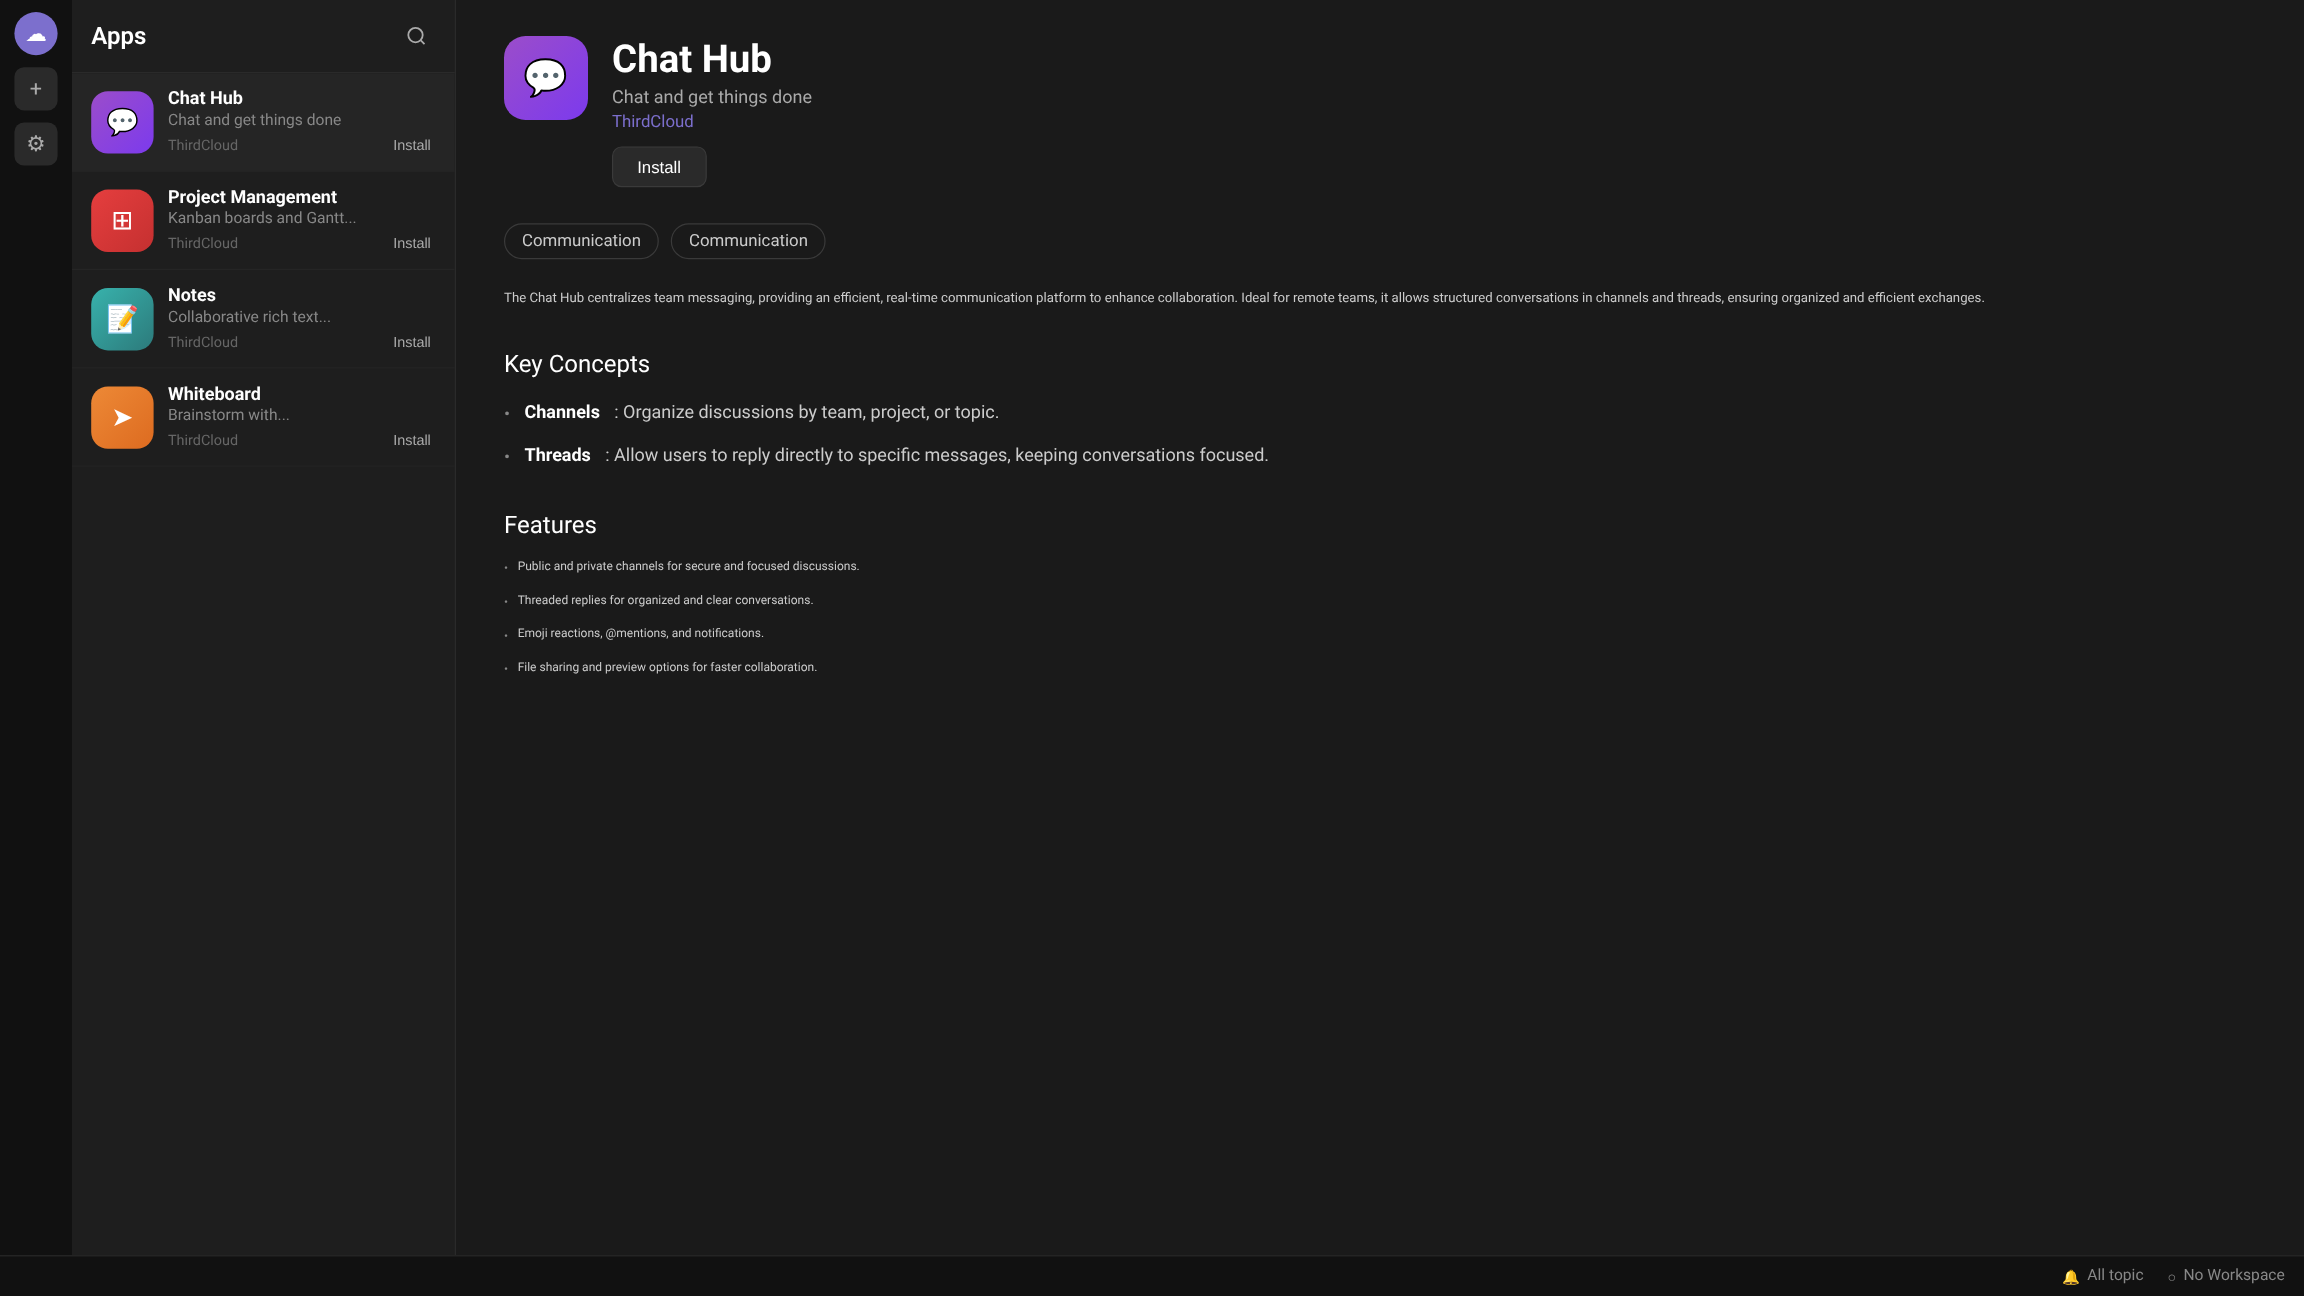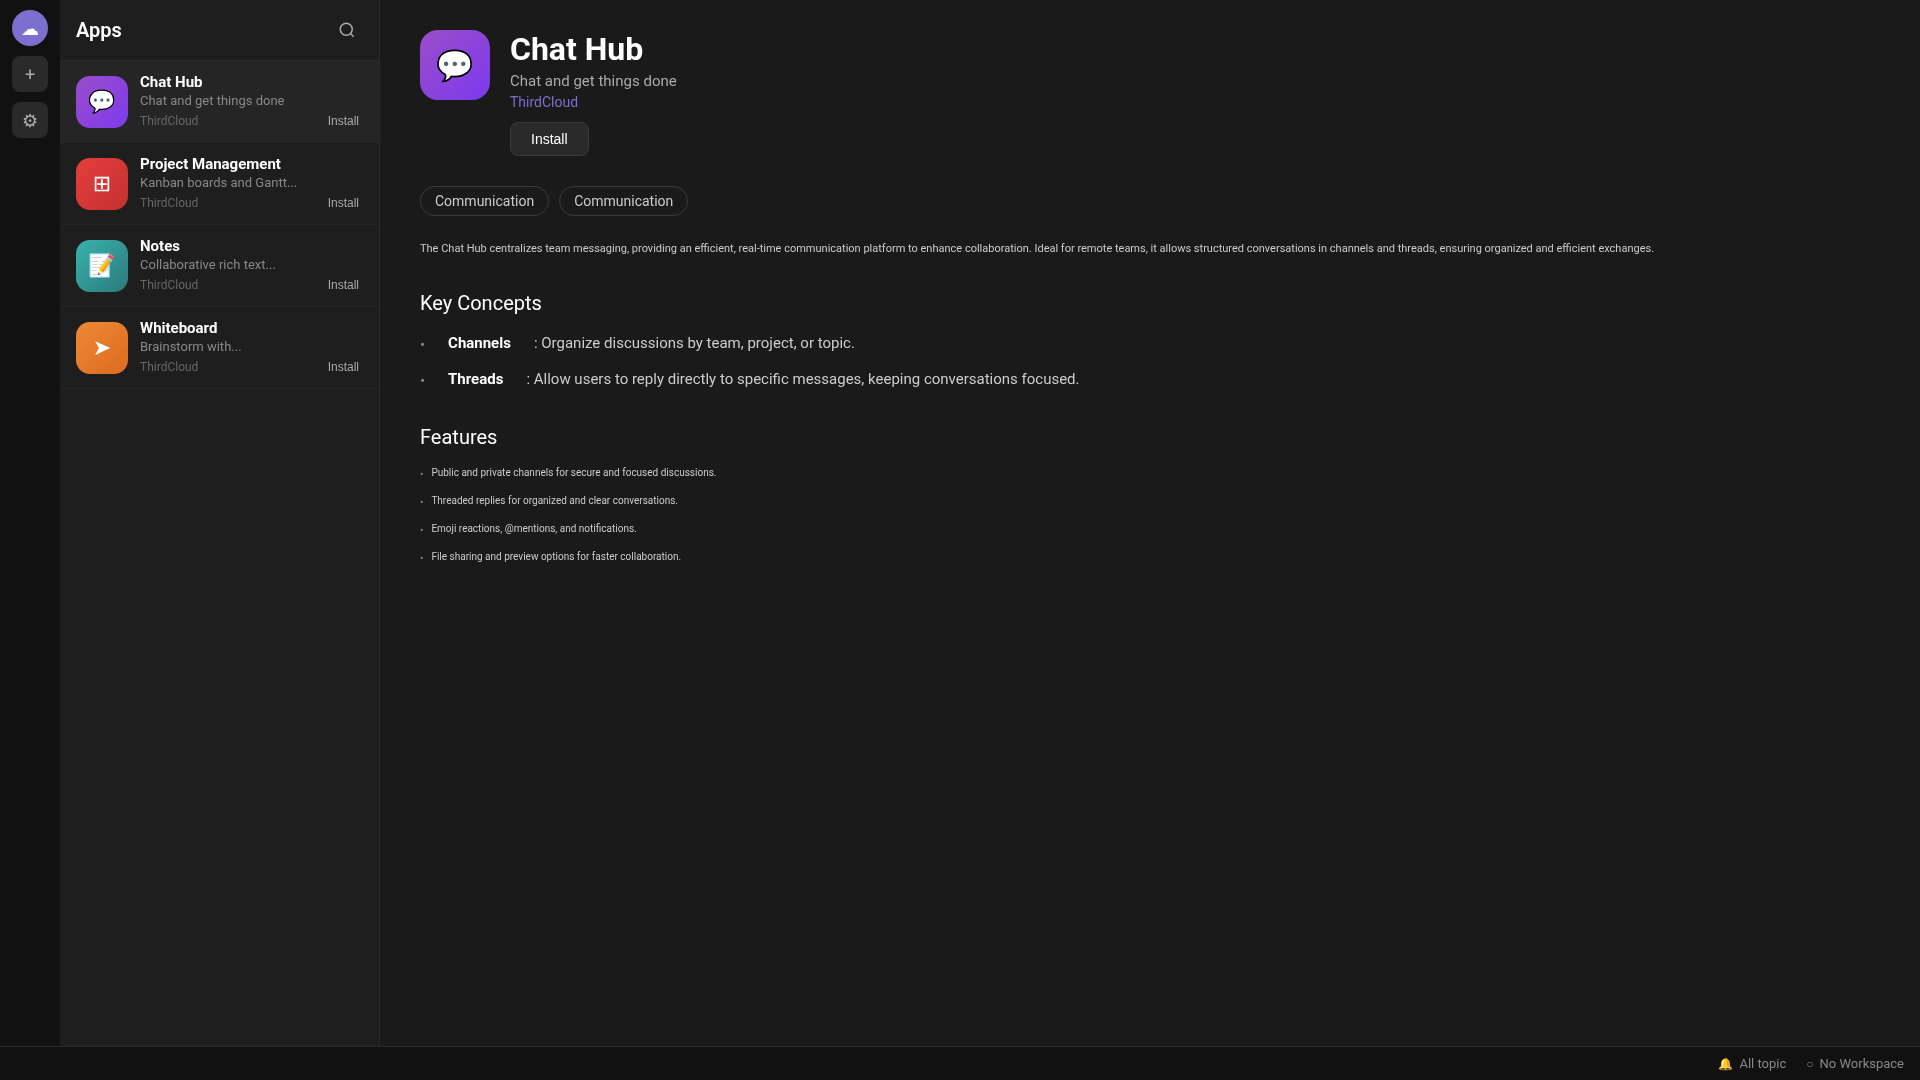--- a/index.html
+++ b/index.html
@@ -228,21 +228,21 @@
       list-style: none;
       margin-bottom: 32px;
     }
     .concept-list li {
       font-size: 15px;
       color: #cccccc;
       line-height: 1.6;
       margin-bottom: 10px;
       display: flex;
       align-items: flex-start;
-      gap: 23px;
+      gap: 12px;
       text-align: right;
     }
     .concept-list li::before {
       content: '•';
       color: #888;
       flex-shrink: 0;
       margin-top: 2px;
     }
     .concept-key {
       font-weight: 700;

